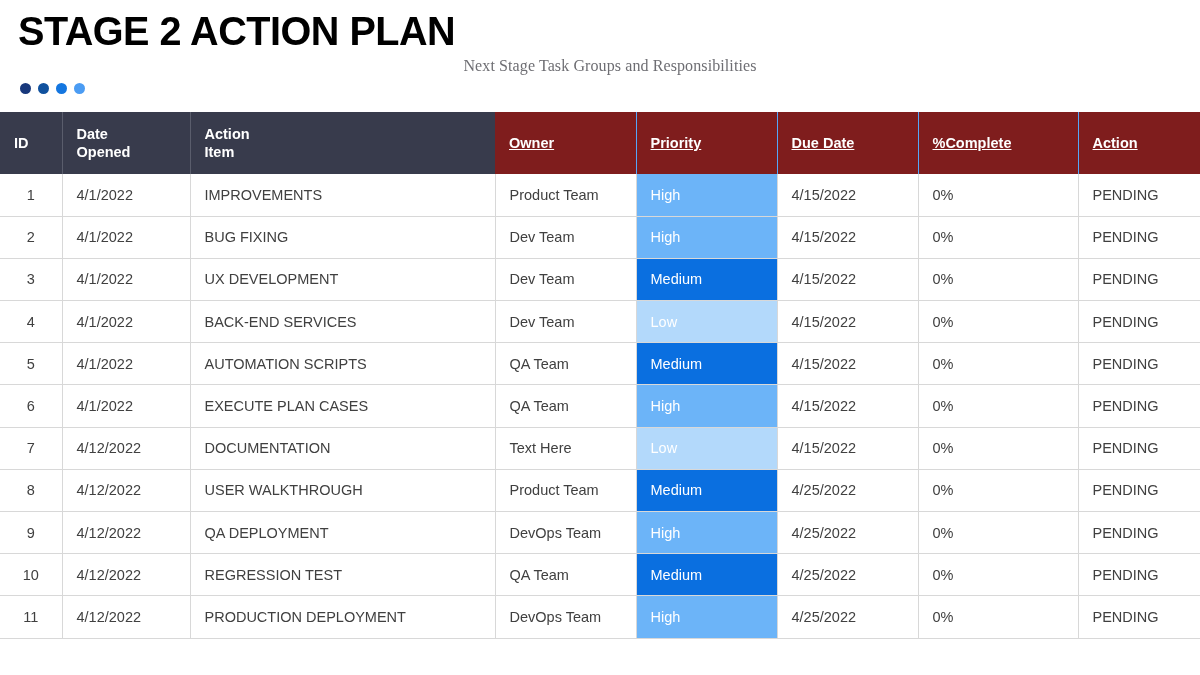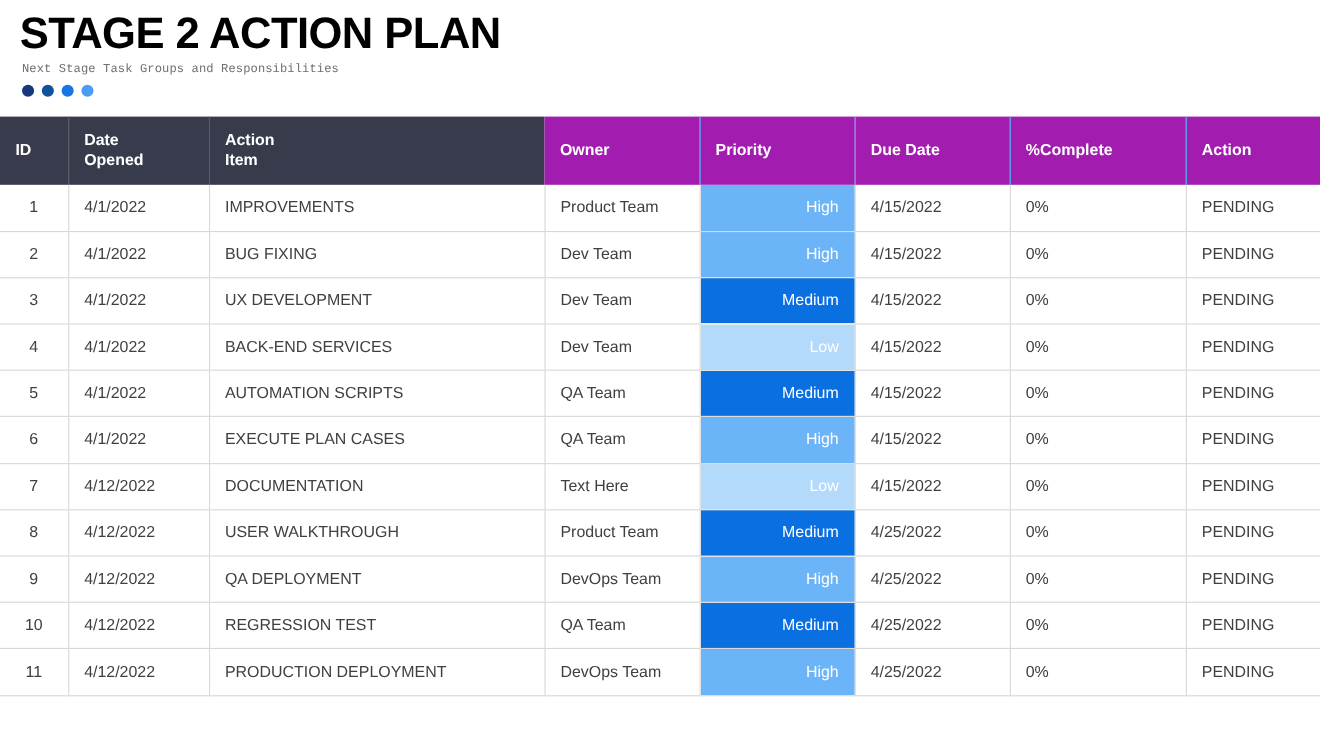--- a/index.html
+++ b/index.html
@@ -24,26 +24,27 @@
     font-size: 40px;
     font-weight: bold;
     letter-spacing: -0.5px;
     color: #000000;
     line-height: 1.05;
     margin: 0;
     transform: scaleX(0.99);
     transform-origin: left center;
   }
   .page-subtitle {
-    font-family: Liberation Mono, monospace;
-    font-size: 11px;
+    font-family: Liberation Serif, serif;
+    font-size: 16px;
     font-weight: normal;
     color: #6e6e73;
     margin: 5px 0 0 2px;
     letter-spacing: 0.1px;
+    text-align: center;
   }
   .dot-row {
     margin: 8px 0 0 2px;
     display: flex;
     gap: 7px;
     align-items: center;
   }
   .dot {
     width: 11px;
     height: 11px;
@@ -79,22 +80,23 @@
     line-height: 1.25;
     white-space: pre-line;
     box-sizing: border-box;
   }
   th.dark-head {
     background: #383B4C;
     border-right: 1px solid #5a5d6c;
   }
   th.dark-head.no-rule { border-right: none; }
   th.blue-head {
-    background: #a21caf;
+    background: #7f1d1d;
     border-right: 1px solid #56a6f8;
+    text-decoration: underline;
   }
   th.blue-head.last { border-right: none; }
   th.col-id { text-align: center; padding: 0 6px; }
 
   .action-table tbody td {
     height: 42.2px;
     padding: 0 14px;
     font-size: 14.5px;
     color: #404040;
     vertical-align: middle;
@@ -106,21 +108,20 @@
     overflow: hidden;
   }
   .action-table tbody td.cell-status { border-right: none; }
   .action-table tbody td.cell-id {
     text-align: center;
     padding: 0 6px;
   }
   .action-table tbody td.cell-priority {
     color: #ffffff;
     border-right: 1px solid #d8d8d8;
-    text-align: right;
   }
   .pri-high   { background: #6CB4F8 !important; }
   .pri-medium { background: #0A6FE0 !important; }
   .pri-low    { background: #B3D9FB !important; }
 </style>
 </head>
 <body>
 
 <div class="page-header">
   <h1 class="page-title">STAGE 2 ACTION PLAN</h1>

